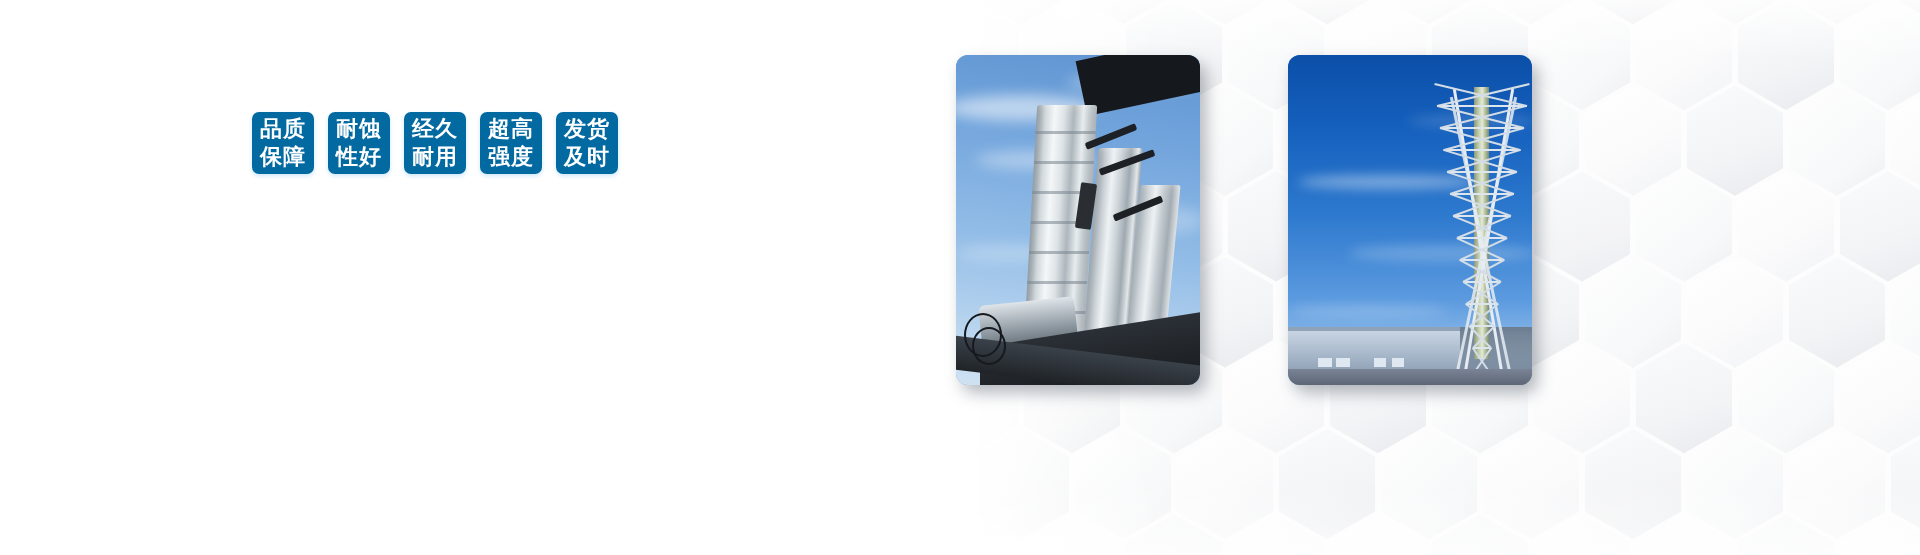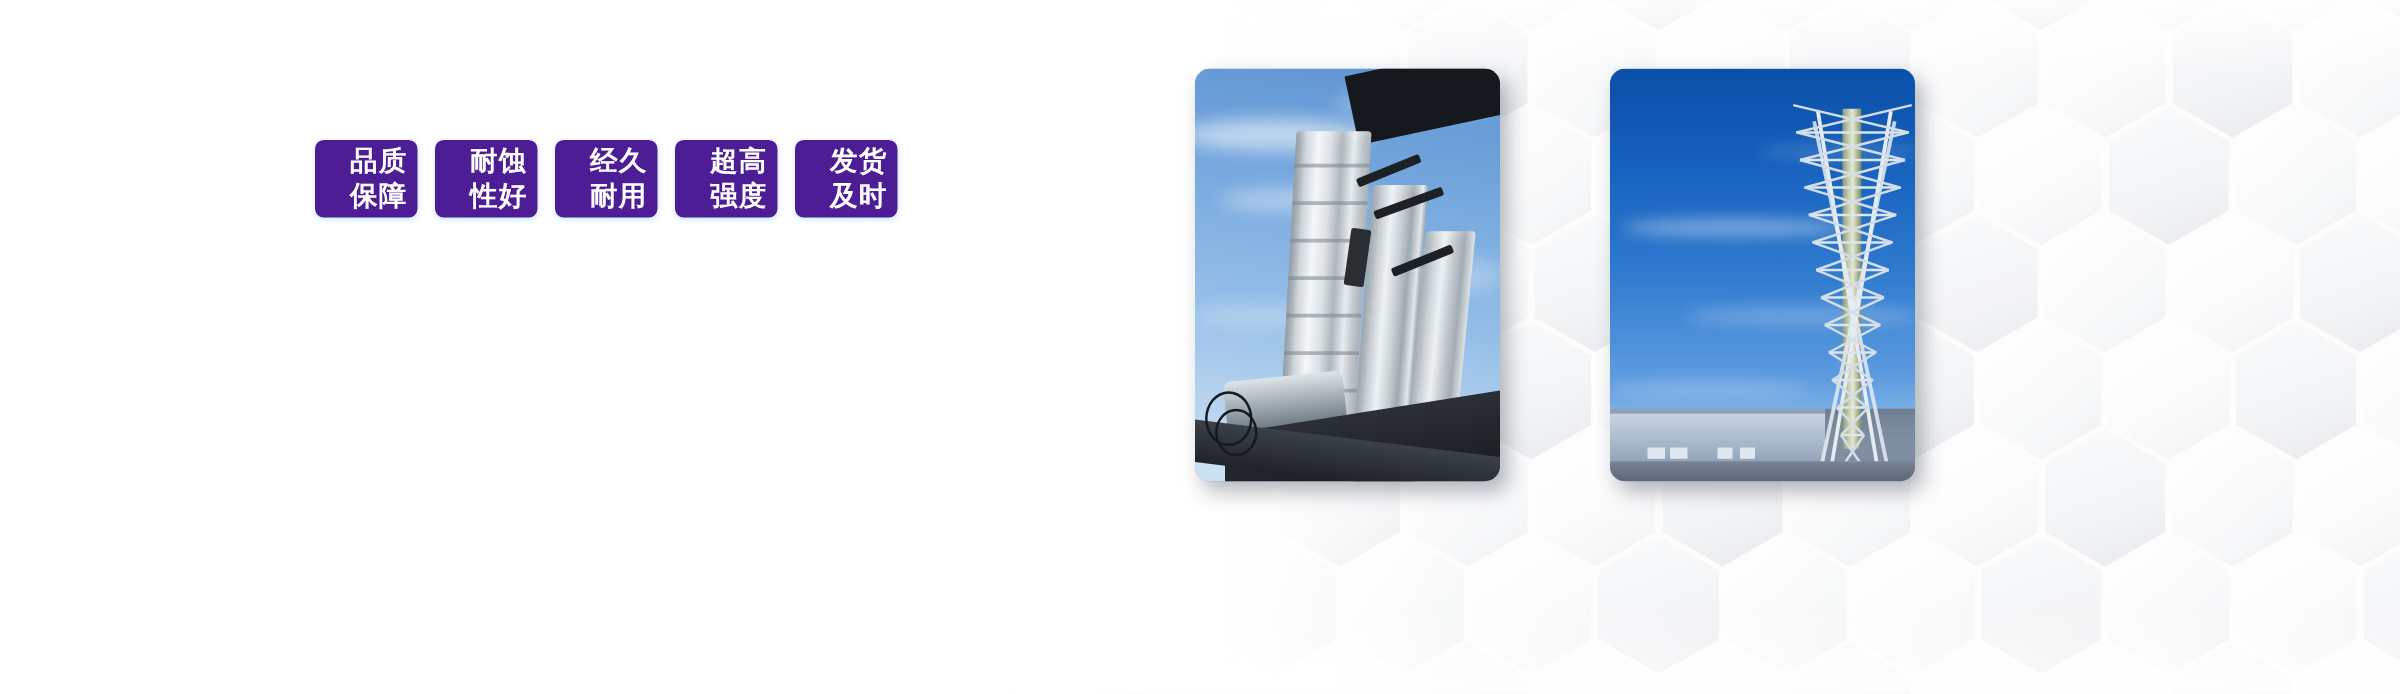--- a/index.html
+++ b/index.html
@@ -76,25 +76,24 @@
     padding:0 34px 0 14px;
     clip-path:polygon(0 0,100% 0,calc(100% - 22px) 100%,0 100%);
     white-space:nowrap;
   }
 
   .badges{
     margin-top:26px;display:flex;gap:14px;
   }
   .badge{
     width:62px;height:62px;border-radius:7px;
-    background:#4c1d95;color:#ffffff;
+    background:#0369a1;color:#ffffff;
     display:flex;flex-direction:column;align-items:center;justify-content:center;
     font-size:22px;line-height:28px;font-weight:bold;letter-spacing:1px;
     box-shadow:0 2px 4px rgba(54,165,240,0.25);
-    padding-left:20px;
   }
   .badge span{display:block;}
 
   
   .card{
     position:absolute;top:55px;width:244px;height:330px;
     border-radius:12px;overflow:hidden;
     box-shadow:6px 8px 16px rgba(60,70,85,0.38);
     background:#6ea3d8;
   }

